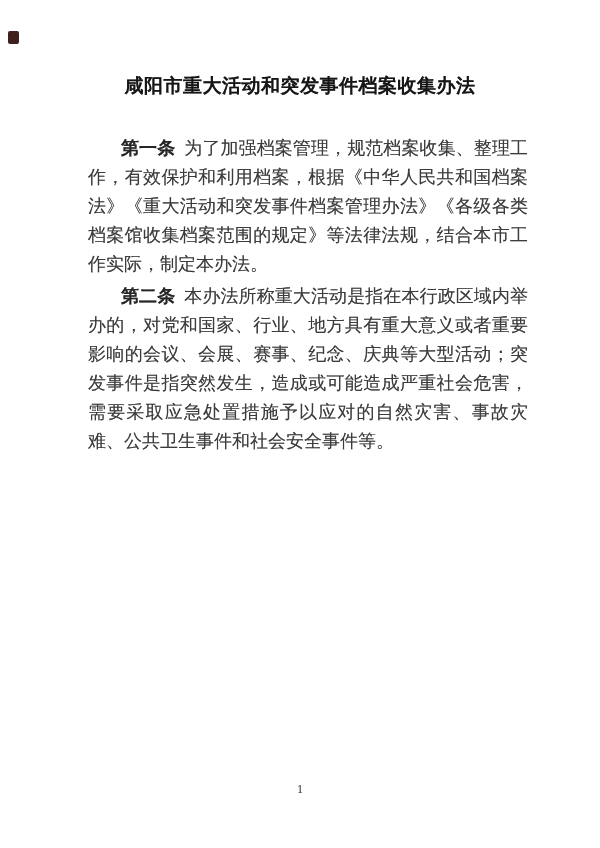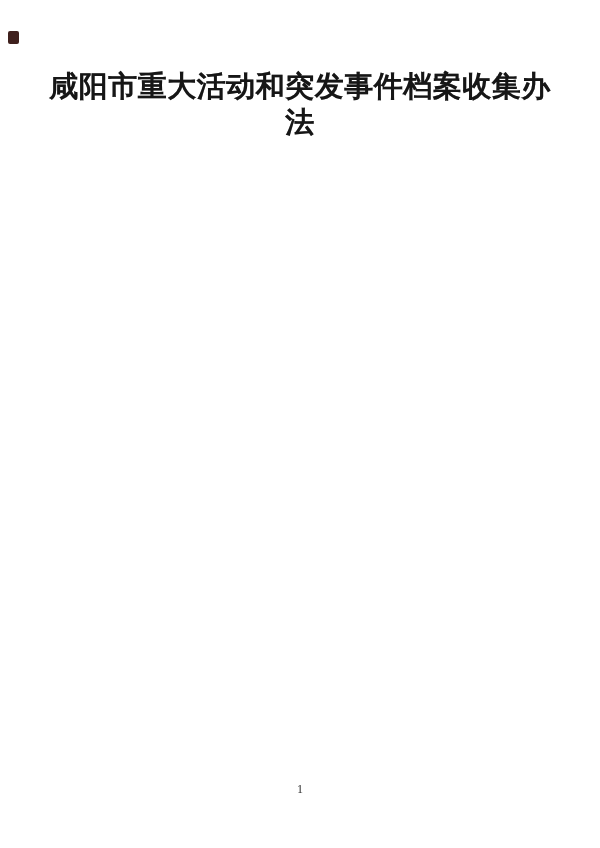--- a/index.html
+++ b/index.html
@@ -24,21 +24,21 @@
     background: #3f201d;
     border-radius: 2px;
   }
   .doc-title {
     position: absolute;
     top: 68px;
     left: 40px;
     width: 520px;
     margin: 0;
     text-align: center;
-    font-size: 29px;
+    font-size: 19px;
     line-height: 36px;
     font-weight: 700;
     color: #161616;
     letter-spacing: 0.5px;
     text-shadow: 0 0 0.5px rgba(40,40,40,0.55);
   }
   .doc-body {
     position: absolute;
     top: 134px;
     left: 88px;
@@ -73,21 +73,23 @@
 <body>
 
 <div class="page">
 
   <div class="corner-mark"></div>
 
   <h1 class="doc-title">咸阳市重大活动和突发事件档案收集办法</h1>
 
   <div class="doc-body">
 
+    <p class="para"><span class="para-label">第一条</span><span>为了加强档案管理，规范档案收集、整理工作，有效保护和利用档案，根据《中华人民共和国档案法》《重大活动和突发事件档案管理办法》《各级各类档案馆收集档案范围的规定》等法律法规，结合本市工作实际，制定本办法。</span></p>
 
+    <p class="para"><span class="para-label">第二条</span><span>本办法所称重大活动是指在本行政区域内举办的，对党和国家、行业、地方具有重大意义或者重要影响的会议、会展、赛事、纪念、庆典等大型活动；突发事件是指突然发生，造成或可能造成严重社会危害，需要采取应急处置措施予以应对的自然灾害、事故灾难、公共卫生事件和社会安全事件等。</span></p>
 
 
 
 
   </div>
 
   <div class="page-number">1</div>
 
 </div>
 

